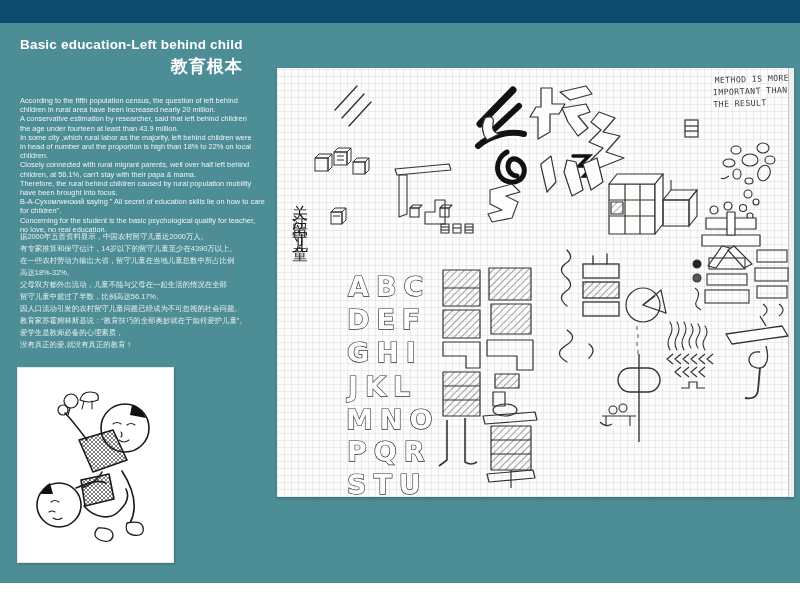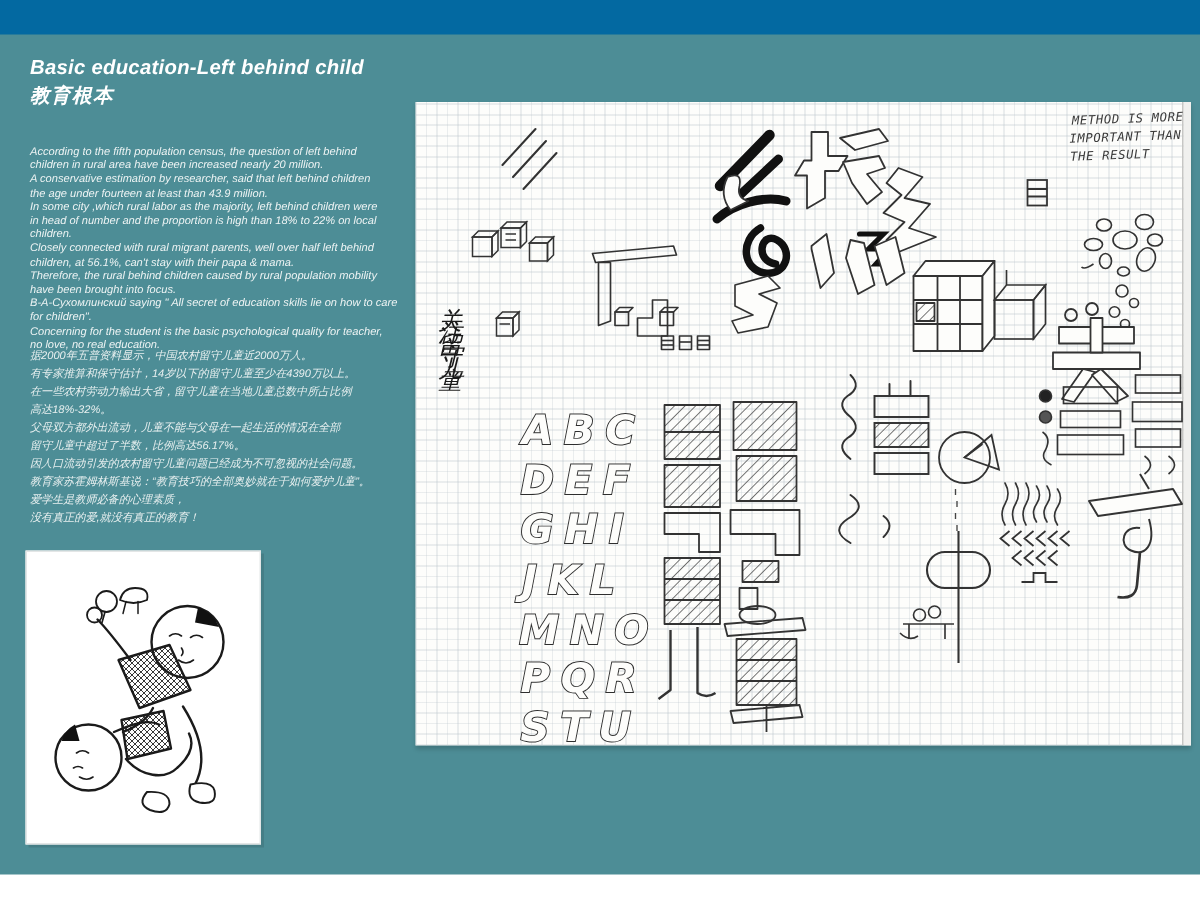--- a/index.html
+++ b/index.html
@@ -1,21 +1,21 @@
 <!DOCTYPE html>
 <html><head>
 <meta charset="utf-8">
 <style>
   html,body{margin:0;padding:0;}
   body{width:800px;height:600px;font-family:"Liberation Sans",sans-serif;background:#ffffff;overflow:hidden;}
-  .slide{position:relative;width:800px;height:512px;background:#0369a1;font-style:italic;}
+  .slide{position:relative;width:800px;height:512px;background:#0c4a6e;}
   .teal-band{position:absolute;left:0;top:23px;width:800px;height:560px;background:#4d8d96;}
   .header{position:absolute;left:20px;top:37px;color:#ffffff;}
   .title{font-size:13.5px;font-weight:600;letter-spacing:.2px;line-height:1.2;}
-  .subtitle{font-size:13px;font-weight:600;margin-top:2px;letter-spacing:1px;}
+  .subtitle{font-size:17px;font-weight:600;margin-top:2px;letter-spacing:1px;text-align:right;}
   .en-text{position:absolute;left:20px;top:96px;width:260px;font-size:7.4px;line-height:9.2px;
            color:#eef4f4;white-space:pre-line;}
   .zh-text{position:absolute;left:20px;top:231px;width:262px;font-size:7.4px;line-height:12px;
            color:#e7efef;white-space:pre-line;}
   .illustration-box{position:absolute;left:17px;top:367px;width:155px;height:194px;background:#ffffff;
            border:1px solid #e3e6e6;box-shadow:2px 2px 0 rgba(0,0,0,.10);}
   .sketch-panel{position:absolute;left:277px;top:68px;width:517px;height:429px;background-color:#fdfdfb;
            box-shadow:0 2px 3px rgba(0,0,0,.18);
            background-image:
              repeating-linear-gradient(0deg, rgba(185,195,202,.28) 0, rgba(185,195,202,.28) 1px, transparent 1px, transparent 7px),

